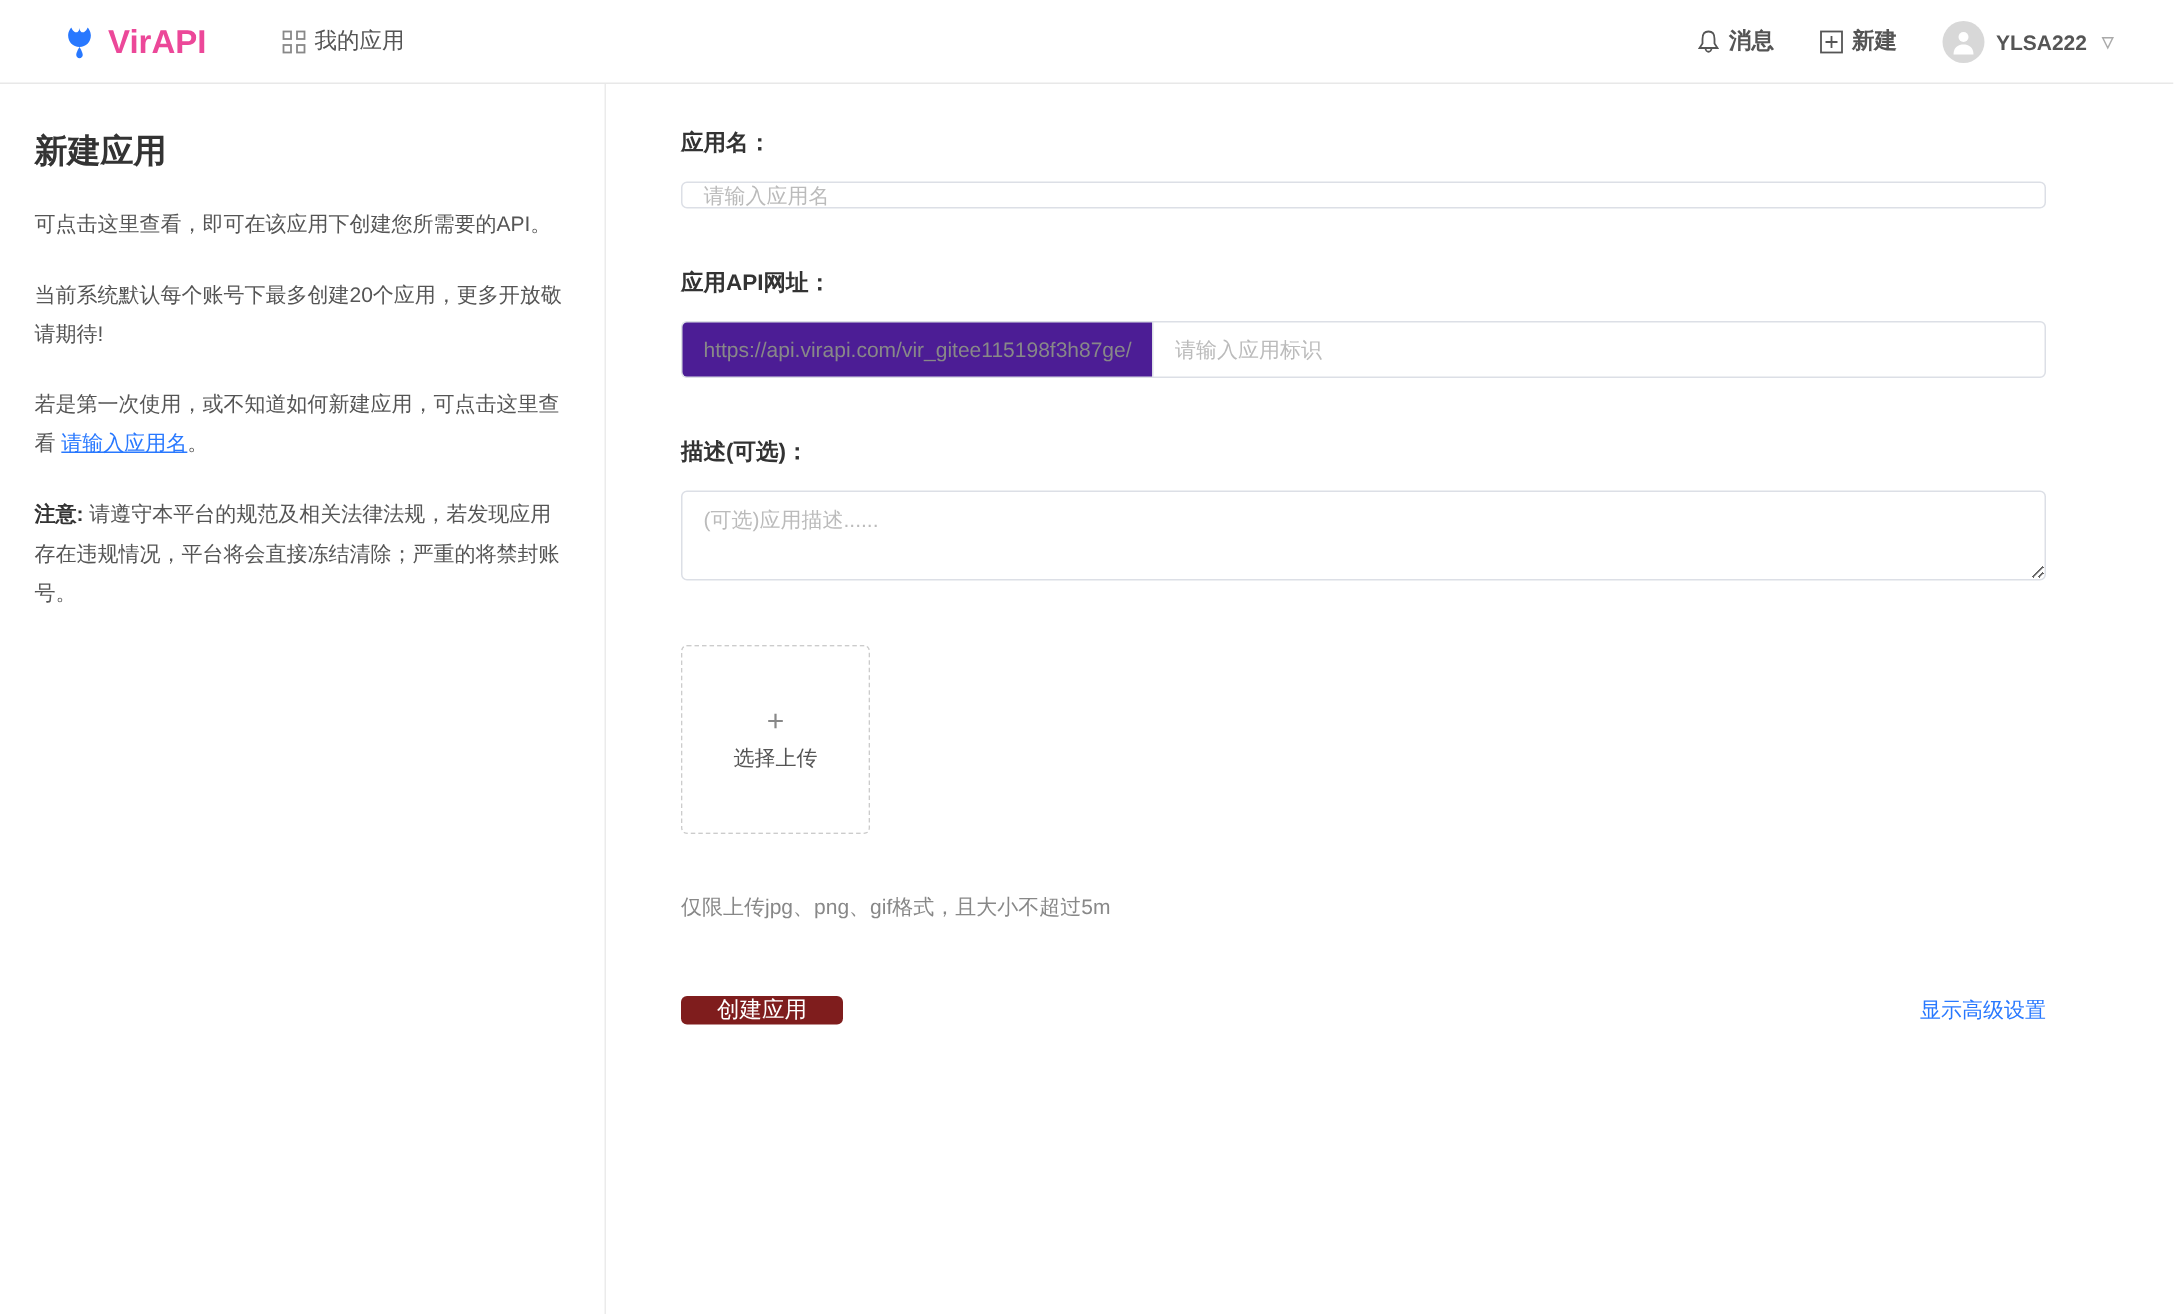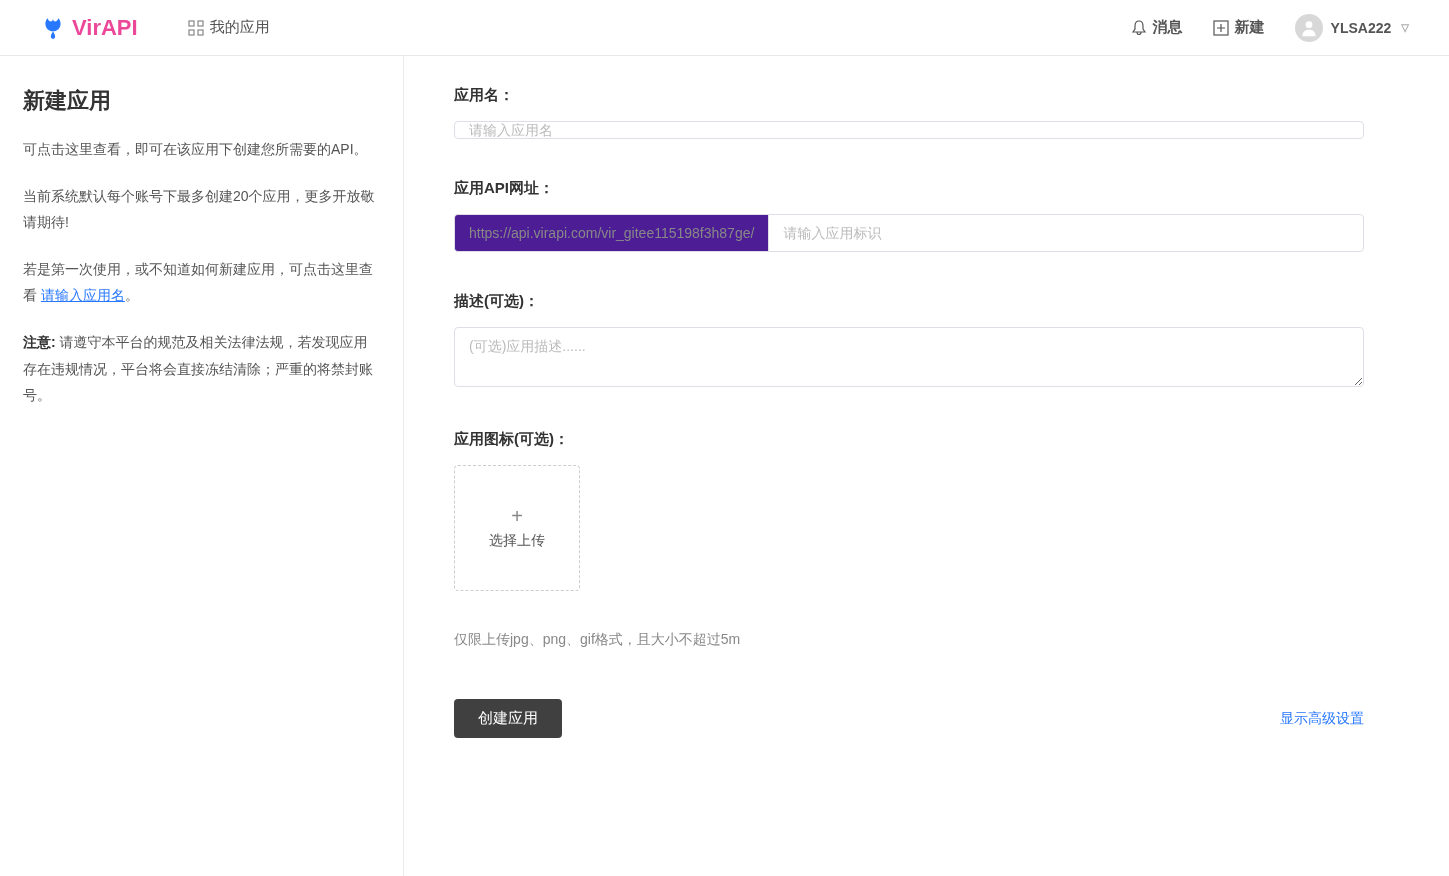--- a/index.html
+++ b/index.html
@@ -191,24 +191,24 @@
       font-size: 14px;
       margin-top: 40px;
     }
     .form-footer {
       display: flex;
       align-items: center;
       justify-content: space-between;
       margin-top: 50px;
     }
     .btn-primary {
-      background: #404040;
+      background: #7f1d1d;
       color: #fff;
       border: none;
-      padding: 10px 24px;
+      padding: 0 24px;
       font-size: 15px;
       border-radius: 4px;
       cursor: pointer;
     }
     .link-secondary {
       color: #2878ff;
       font-size: 14px;
       cursor: pointer;
       text-decoration: none;
     }
@@ -297,21 +297,20 @@
         <input type="text" class="form-input input-suffix-field" placeholder="请输入应用标识" style="">
       </div>
     </div>
 
     <div class="form-group">
       <label class="form-label">描述(可选)：</label>
       <textarea class="form-textarea" placeholder="(可选)应用描述......" style=""></textarea>
     </div>
 
     <div class="form-group">
-      <label class="form-label">应用图标(可选)：</label>
       <div class="upload-box">
         <div class="upload-plus">+</div>
         <div>选择上传</div>
       </div>
       <div class="hint-text">仅限上传jpg、png、gif格式，且大小不超过5m</div>
     </div>
 
     <div class="form-footer">
       <button class="btn-primary">创建应用</button>
       <a class="link-secondary">显示高级设置</a>

